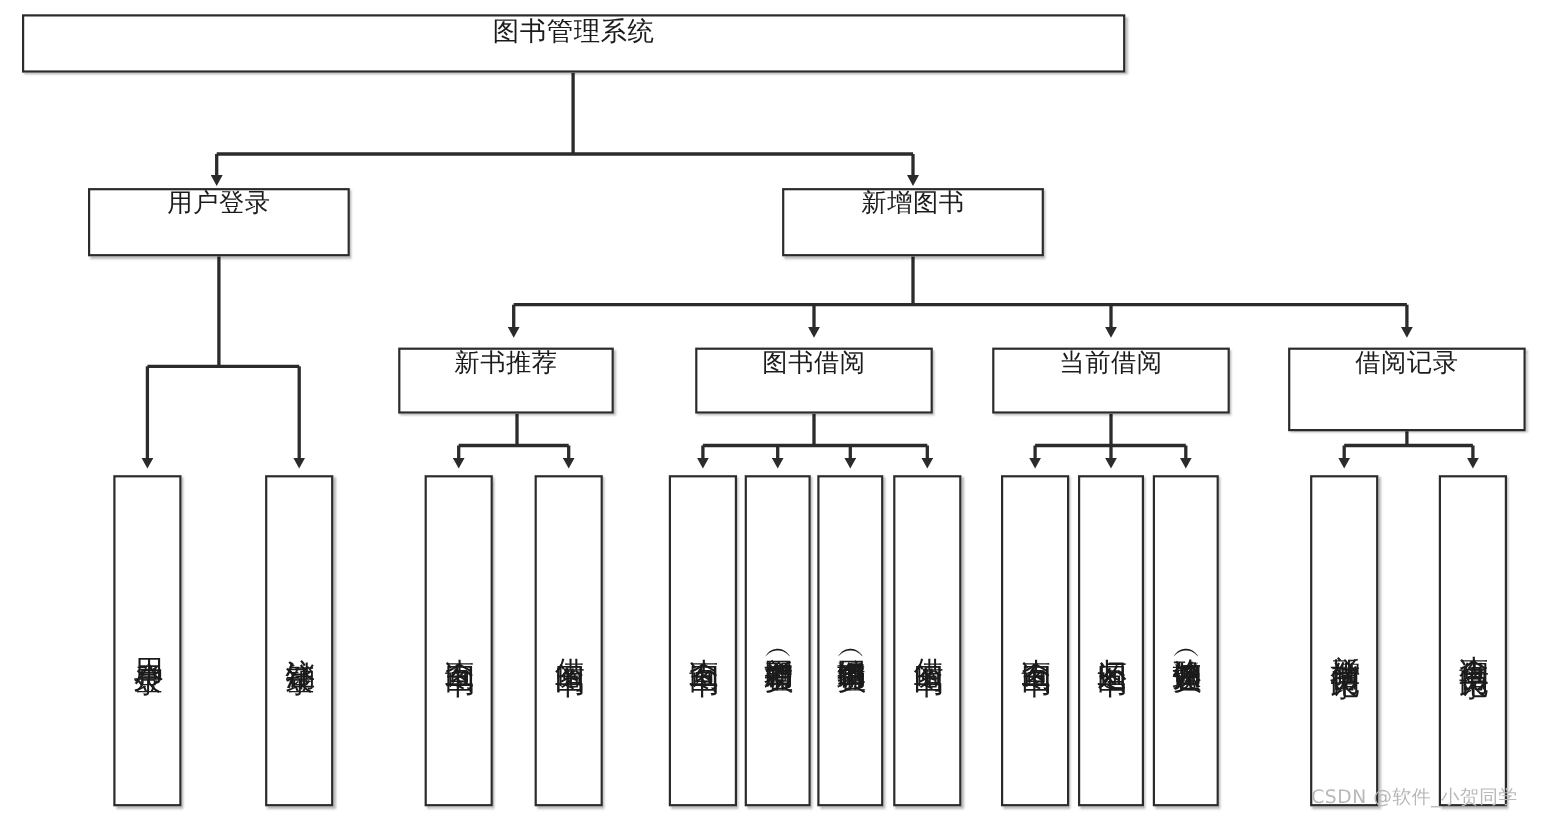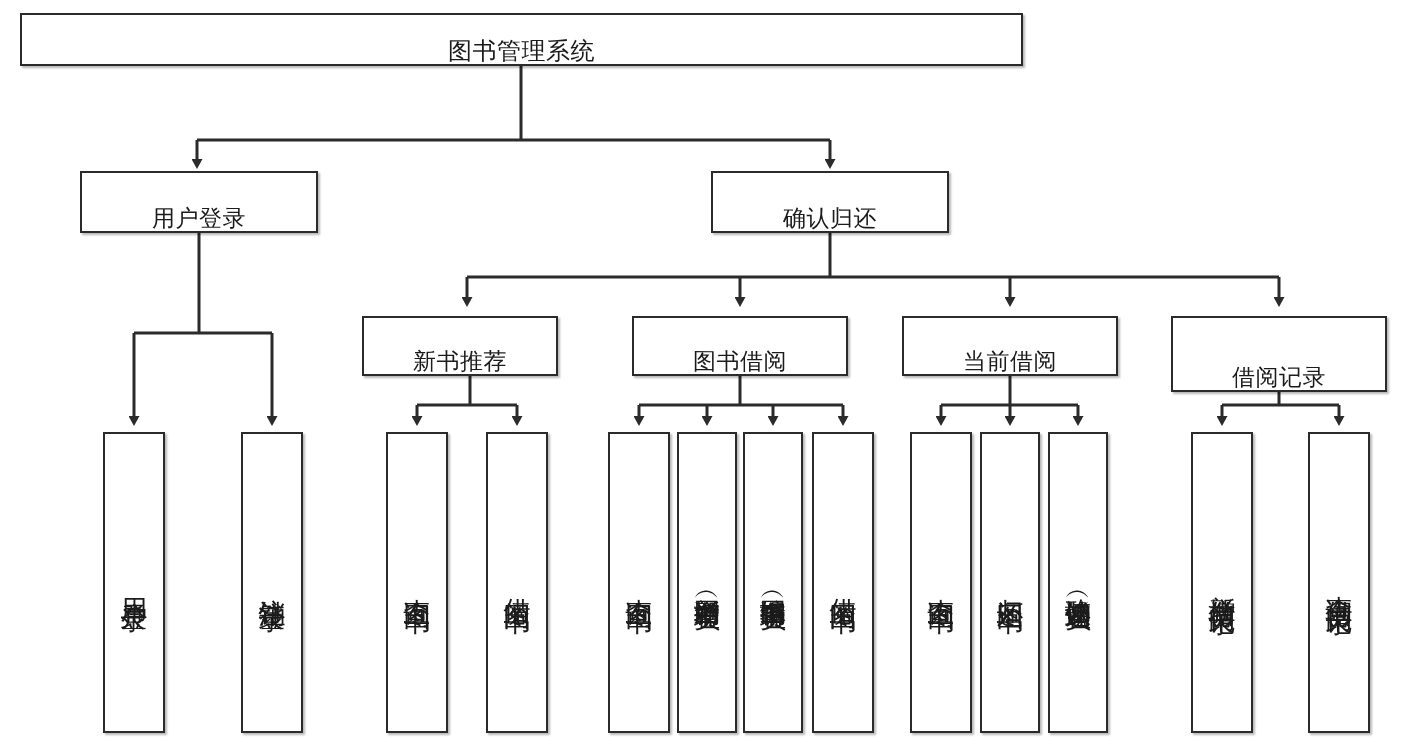--- a/index.html
+++ b/index.html
@@ -25,21 +25,21 @@
     height: 747px;
     pointer-events: none;
   }
   .node {
     position: absolute;
     box-sizing: border-box;
     background: #ffffff;
     border: 2px solid #2b2b2b;
     box-shadow: 2px 2px 2px rgba(0,0,0,0.28);
     display: flex;
-    align-items: flex-end;
+    align-items: flex-start;
     justify-content: center;
     color: #1b1b1b;
     z-index: 2;
   }
   .node .lbl {
     display: block;
     text-align: center;
     letter-spacing: 0.5px;
     white-space: nowrap;
   }
@@ -134,21 +134,21 @@
   </svg>
 
   <div class="node root horiz" style="left:20px; top:13px; width:1003px; height:53px;">
     <span class="lbl">图书管理系统</span>
   </div>
 
   <div class="node horiz" style="left:80px; top:171px; width:238px; height:62px;">
     <span class="lbl">用户登录</span>
   </div>
   <div class="node horiz" style="left:711px; top:171px; width:238px; height:62px;">
-    <span class="lbl">确认归还</span>
+    <span class="lbl">新增图书</span>
   </div>
 
   <div class="node horiz" style="left:362px; top:316px; width:196px; height:60px;">
     <span class="lbl">新书推荐</span>
   </div>
   <div class="node horiz" style="left:902px; top:316px; width:216px; height:60px;">
     <span class="lbl">当前借阅</span>
   </div>
   <div class="node horiz" style="left:632px; top:316px; width:216px; height:60px;">
     <span class="lbl">图书借阅</span>
@@ -194,14 +194,15 @@
     <span class="lbl">确认归还（管理员）</span>
   </div>
 
   <div class="node vert" style="left:1191px; top:432px; width:62px; height:301px;">
     <span class="lbl">新增借阅记录</span>
   </div>
   <div class="node vert" style="left:1308px; top:432px; width:62px; height:301px;">
     <span class="lbl">查询借阅记录</span>
   </div>
 
+  <div class="watermark" style="left:1192px; top:713px;">CSDN @软件_小贺同学</div>
 
 </div>
 
 </body></html>

